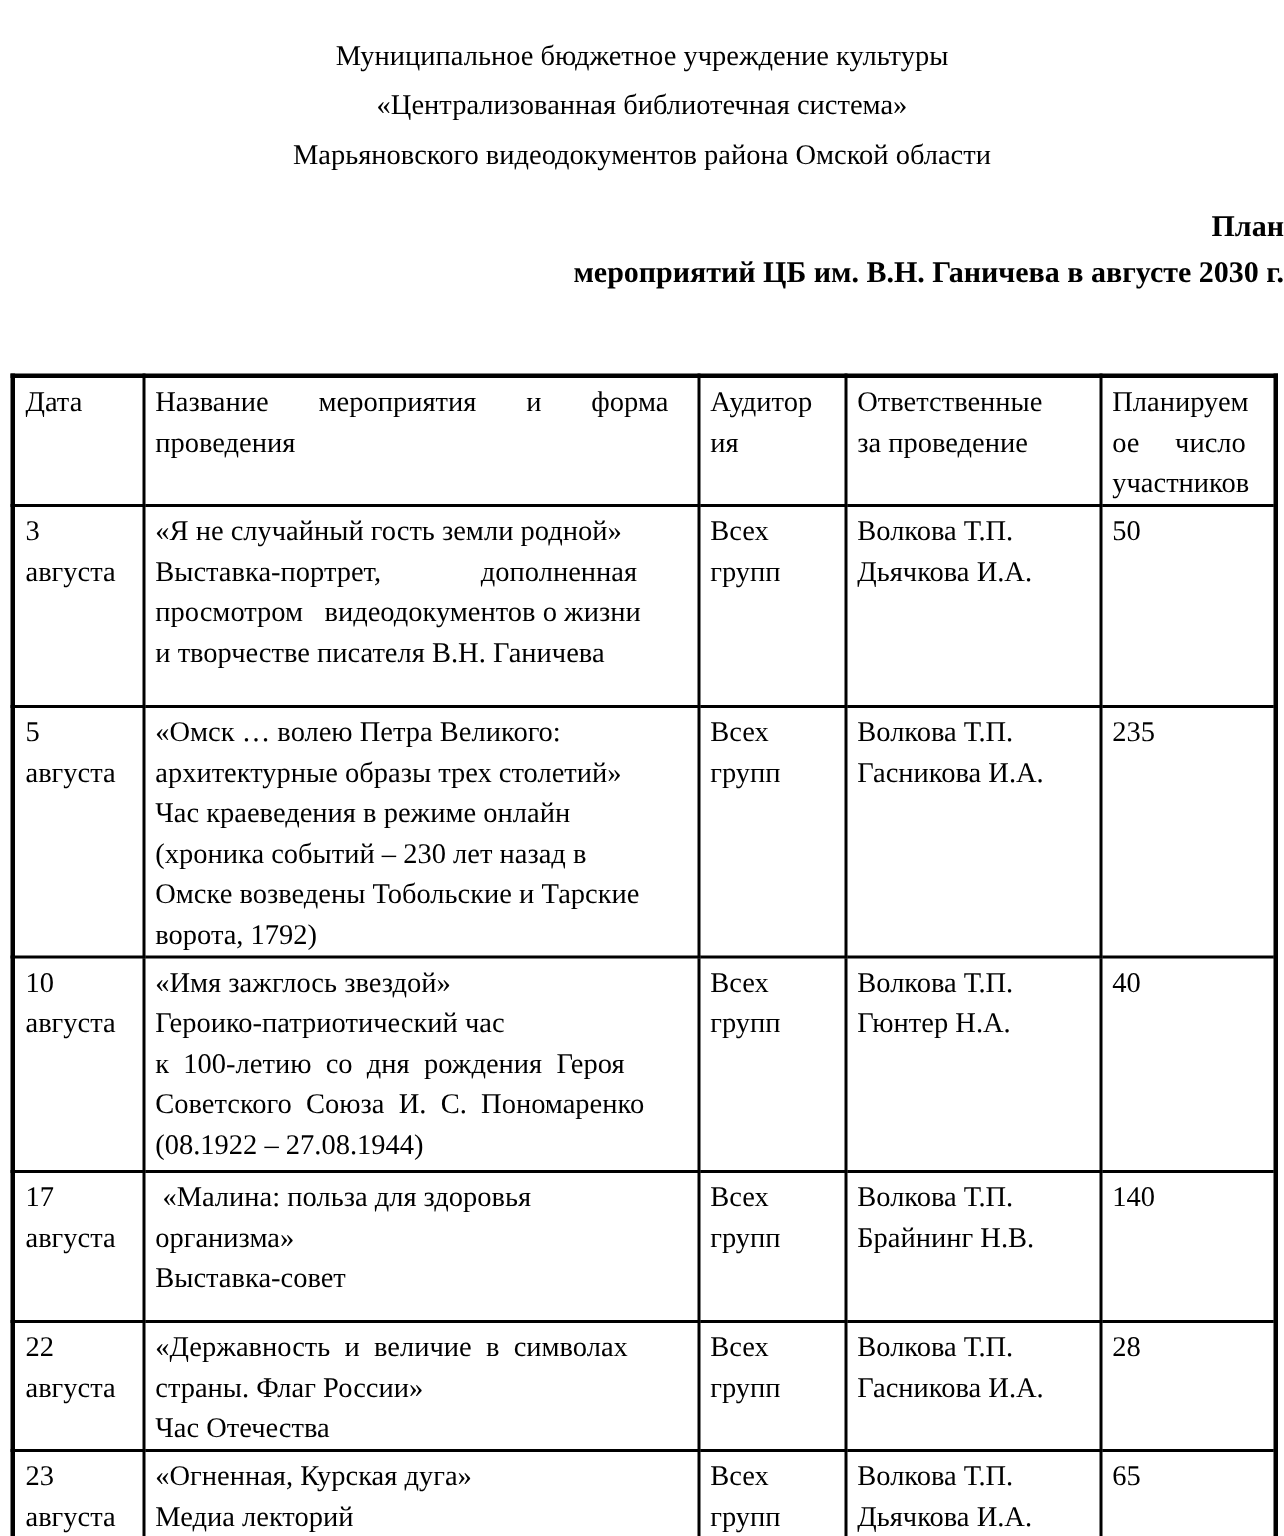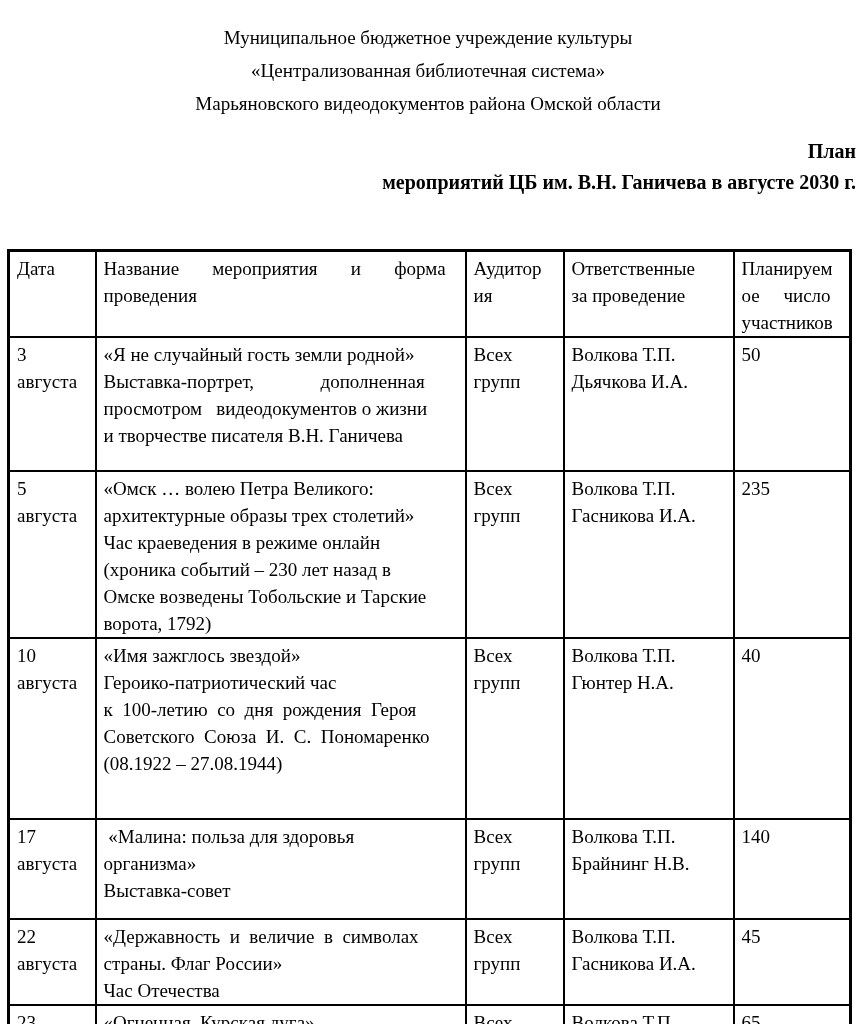--- a/index.html
+++ b/index.html
@@ -42,21 +42,21 @@
     font-size: 19px;
     line-height: 27px;
     font-weight: normal;
     text-align: left;
     white-space: pre-wrap;
     overflow: hidden;
   }
   tr.hdr      { height: 86px; padding-left: 48px; }
   tr.row-0    { height: 134px; }
   tr.row-1    { height: 163px; }
-  tr.row-2    { height: 181px; }
+  tr.row-2    { height: 143px; }
   tr.row-3    { height: 100px; }
   tr.row-4    { height: 84px; }
   tr.row-5    { height: 77px; }
   .c-aud      { text-align: center; }
   .c-aud.aud-left { text-align: left; }
   .c-num      { text-align: center; padding-left: 2px; padding-right: 2px; }
 </style>
 </head>
 <body>
 
@@ -151,21 +151,21 @@
     <tr class="row-4">
       <td class="c-date">22
 августа</td>
       <td class="c-event">«Державность  и  величие  в  символах
 страны. Флаг России»
 Час Отечества</td>
       <td class="c-aud">Всех
 групп</td>
       <td class="c-resp">Волкова Т.П.
 Гасникова И.А.</td>
-      <td class="c-num">45</td>
+      <td class="c-num">28</td>
     </tr>
     <tr class="row-5">
       <td class="c-date">23
 августа</td>
       <td class="c-event">«Огненная, Курская дуга»
 Медиа лекторий</td>
       <td class="c-aud">Всех
 групп</td>
       <td class="c-resp">Волкова Т.П.
 Дьячкова И.А.</td>

